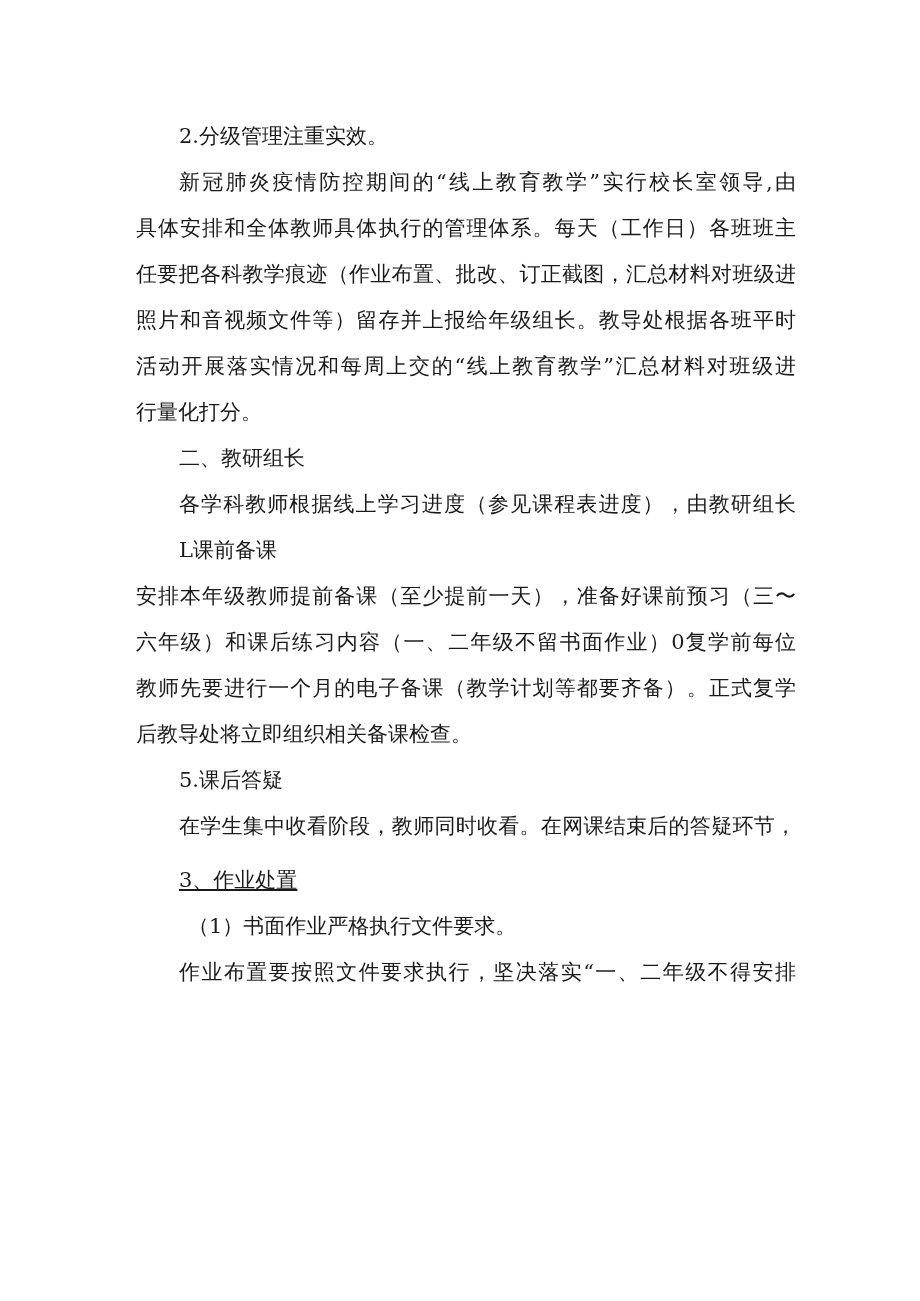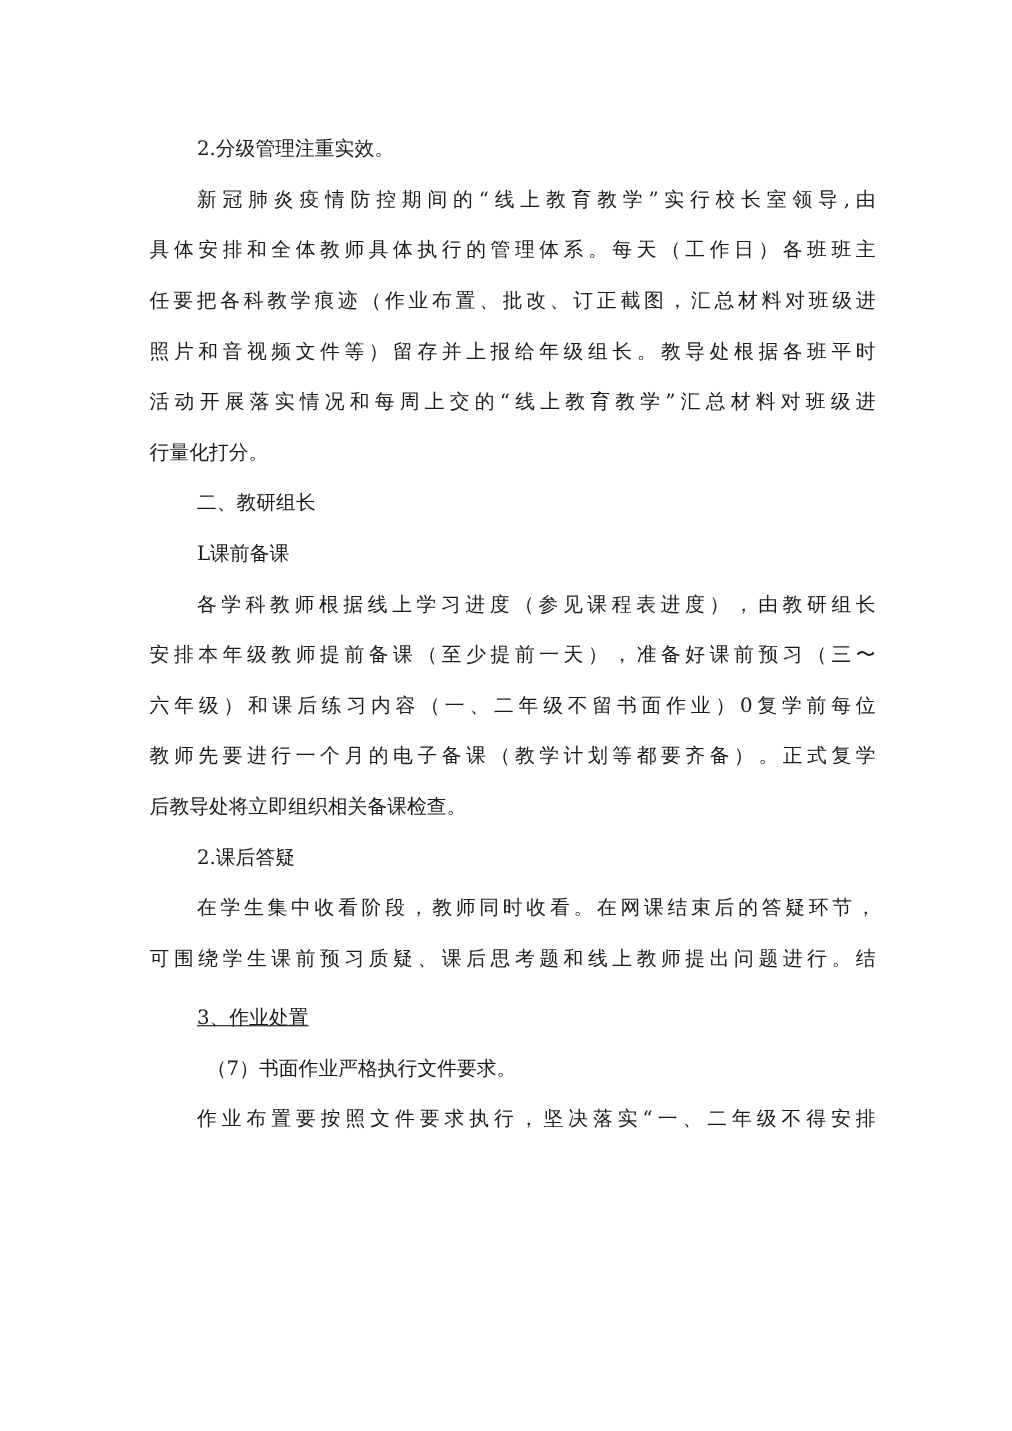--- a/index.html
+++ b/index.html
@@ -1,44 +1,43 @@
 <!DOCTYPE html>
 <html><head>
 <meta charset="utf-8">
 <style>
   html, body { margin: 0; padding: 0; background: #ffffff; }
   body { width: 920px; height: 1301px; position: relative; overflow: hidden; }
   .page {
     position: absolute; left: 136px; top: 113px; width: 660px;
     font-family: "DejaVu Serif", "Liberation Serif", serif;
-    font-size: 18px; color: #1a1a1a; line-height: 46px;
+    font-size: 21px; color: #1a1a1a; line-height: 46px;
   }
   .line { white-space: nowrap; height: 46px; }
   .ind { padding-left: 43px; }
   .ind2 { padding-left: 52px; }
   .gap { margin-top: 8px; text-decoration: underline; }
   .just { text-align: justify; text-align-last: justify; white-space: normal; }
 </style>
 </head>
 <body>
 
 <div class="page">
   <div class="line ind">2.分级管理注重实效。</div>
   <div class="line ind just">新冠肺炎疫情防控期间的“线上教育教学”实行校长室领导,由</div>
   <div class="line just">具体安排和全体教师具体执行的管理体系。每天（工作日）各班班主</div>
   <div class="line just">任要把各科教学痕迹（作业布置、批改、订正截图，汇总材料对班级进</div>
   <div class="line just">照片和音视频文件等）留存并上报给年级组长。教导处根据各班平时</div>
   <div class="line just">活动开展落实情况和每周上交的“线上教育教学”汇总材料对班级进</div>
   <div class="line">行量化打分。</div>
   <div class="line ind">二、教研组长</div>
+  <div class="line ind just">各学科教师根据线上学习进度（参见课程表进度），由教研组长</div>
   <div class="line ind">L课前备课</div>
-  <div class="line ind just">各学科教师根据线上学习进度（参见课程表进度），由教研组长</div>
   <div class="line just">安排本年级教师提前备课（至少提前一天），准备好课前预习（三〜</div>
   <div class="line just">六年级）和课后练习内容（一、二年级不留书面作业）0复学前每位</div>
   <div class="line just">教师先要进行一个月的电子备课（教学计划等都要齐备）。正式复学</div>
   <div class="line">后教导处将立即组织相关备课检查。</div>
-  <div class="line ind">2.课后答疑</div>
+  <div class="line ind">5.课后答疑</div>
   <div class="line ind just">在学生集中收看阶段，教师同时收看。在网课结束后的答疑环节，</div>
-  <div class="line just">可围绕学生课前预习质疑、课后思考题和线上教师提出问题进行。结</div>
   <div class="line ind gap">3、作业处置</div>
-  <div class="line ind2">（7）书面作业严格执行文件要求。</div>
+  <div class="line ind2">（1）书面作业严格执行文件要求。</div>
   <div class="line ind just">作业布置要按照文件要求执行，坚决落实“一、二年级不得安排</div>
 </div>
 
 </body></html>

